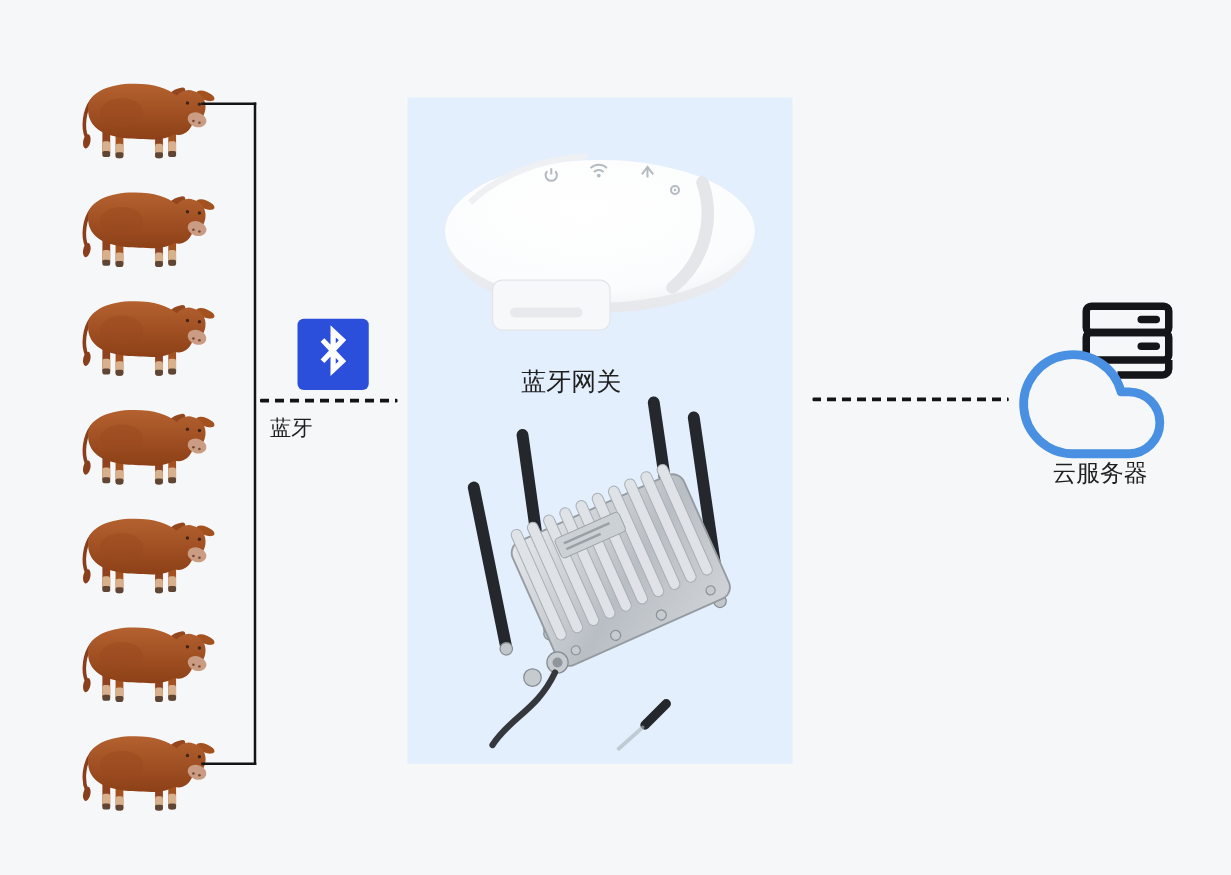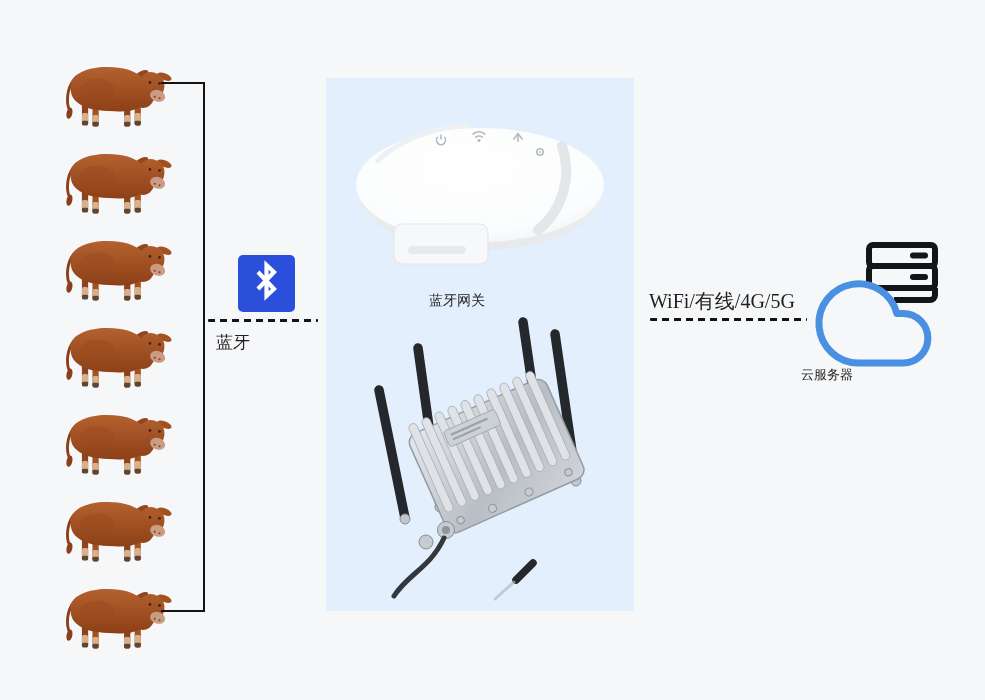--- a/index.html
+++ b/index.html
@@ -28,23 +28,23 @@
     display:flex;align-items:center;justify-content:center;
   }
   .dash{
     height:3px;border-radius:1px;
     background:repeating-linear-gradient(90deg,var(--line,#141414) 0 7px,transparent 7px 12px);
   }
   .dash-left{left:208px;top:319px;width:110px;}
   .dash-right{left:650px;top:318px;width:157px;}
   .lbl{white-space:nowrap;}
   .lbl-bt{left:216px;top:331px;width:100px;text-align:left;font-size:17px;}
-  .lbl-gw{left:407px;top:292px;width:100px;text-align:center;font-size:14px;}
+  .lbl-gw{left:407px;top:292px;width:100px;text-align:center;font-size:20px;}
   .lbl-wifi{left:649px;top:288px;font-size:20px;}
-  .lbl-cloud{left:801px;top:366px;width:96px;font-size:13px;}
+  .lbl-cloud{left:832px;top:366px;width:96px;text-align:center;font-size:19px;}
   
   .panel{left:326px;top:78px;width:308px;height:533px;background:var(--panel-bg,#e3effc);}
   .dome{left:352px;top:112px;}
   .router{left:360px;top:316px;}
   .cloudsrv{left:812px;top:236px;}
   .hidden-defs{position:absolute;width:0;height:0;overflow:hidden;}
 </style>
 </head>
 <body>
 
@@ -222,21 +222,20 @@
     <circle cx="86" cy="214" r="8.5" fill="#c6cbd0" stroke="#868c92"></circle>
     <circle cx="86" cy="214" r="4" fill="#8f959b"></circle>
     <circle cx="66" cy="226" r="7" fill="#c6cbd0" stroke="#868c92"></circle>
     <path d="M84,222 C70,252 48,258 34,280" stroke="#34383d" stroke-width="5" fill="none" stroke-linecap="round"></path>
     <g>
       <path d="M173,247 L156,264" stroke="#24272b" stroke-width="7.5" stroke-linecap="round" fill="none"></path>
       <path d="M154,266 L135,283" stroke="#aeb7c0" stroke-width="3" opacity="0.65" stroke-linecap="round" fill="none"></path>
     </g>
   </svg>
 
-  <div class="abs lbl lbl-wifi">WiFi/有线/4G/5G</div>
   <div class="abs dash dash-right"></div>
 
   <svg class="abs cloudsrv" width="128" height="132" viewBox="0 0 128 132">
     <g stroke="#141518" stroke-width="6" fill="none" stroke-linejoin="round">
       <rect x="57" y="9" width="66" height="21" rx="4"></rect>
       <rect x="57" y="30" width="66" height="22" rx="4"></rect>
       <path d="M123,52 v7 a5,5 0 0 1 -5,5 h-36"></path>
       <path d="M101,19.5 h12" stroke-linecap="round"></path>
       <path d="M101,41 h12" stroke-linecap="round"></path>
     </g>

